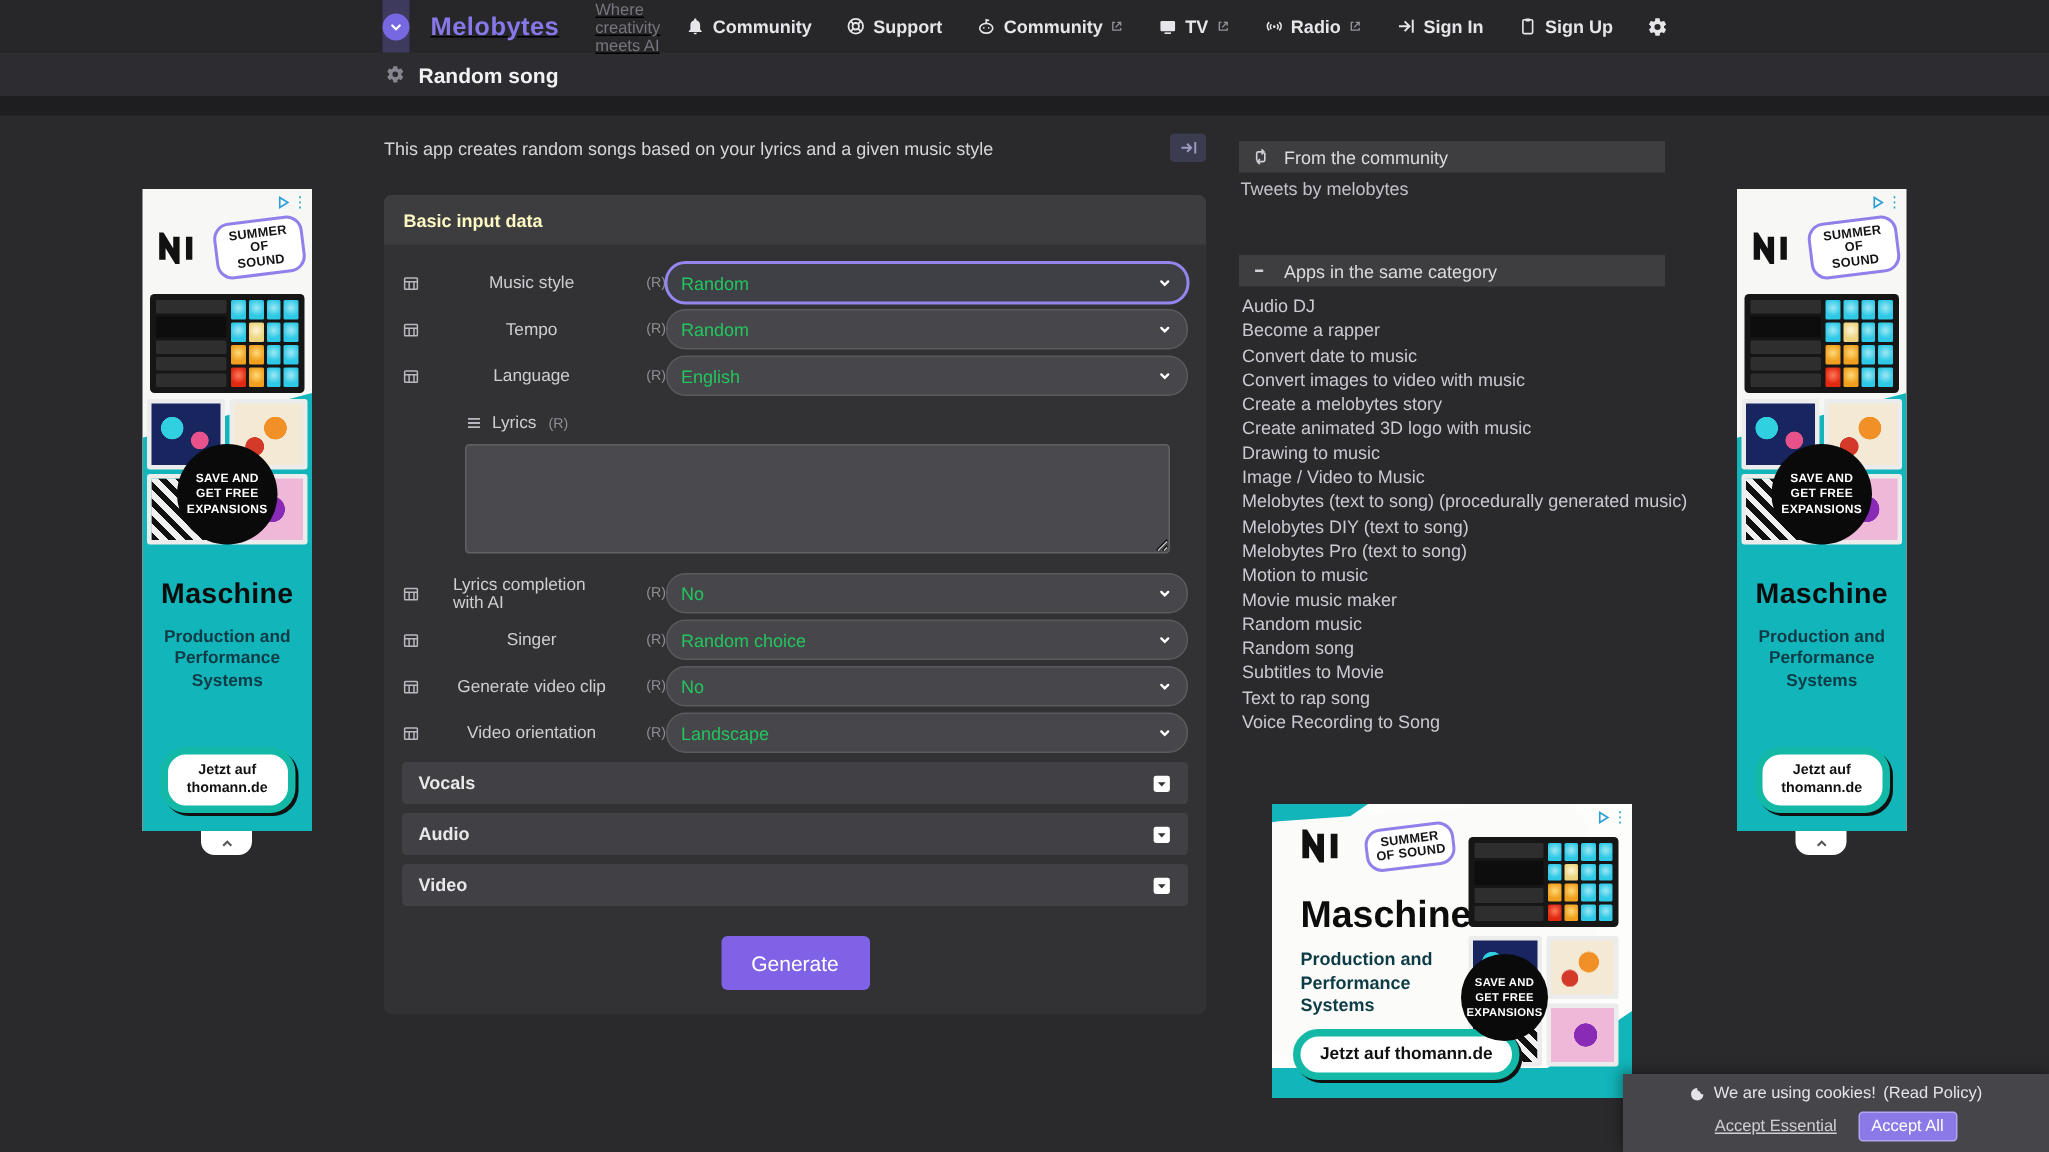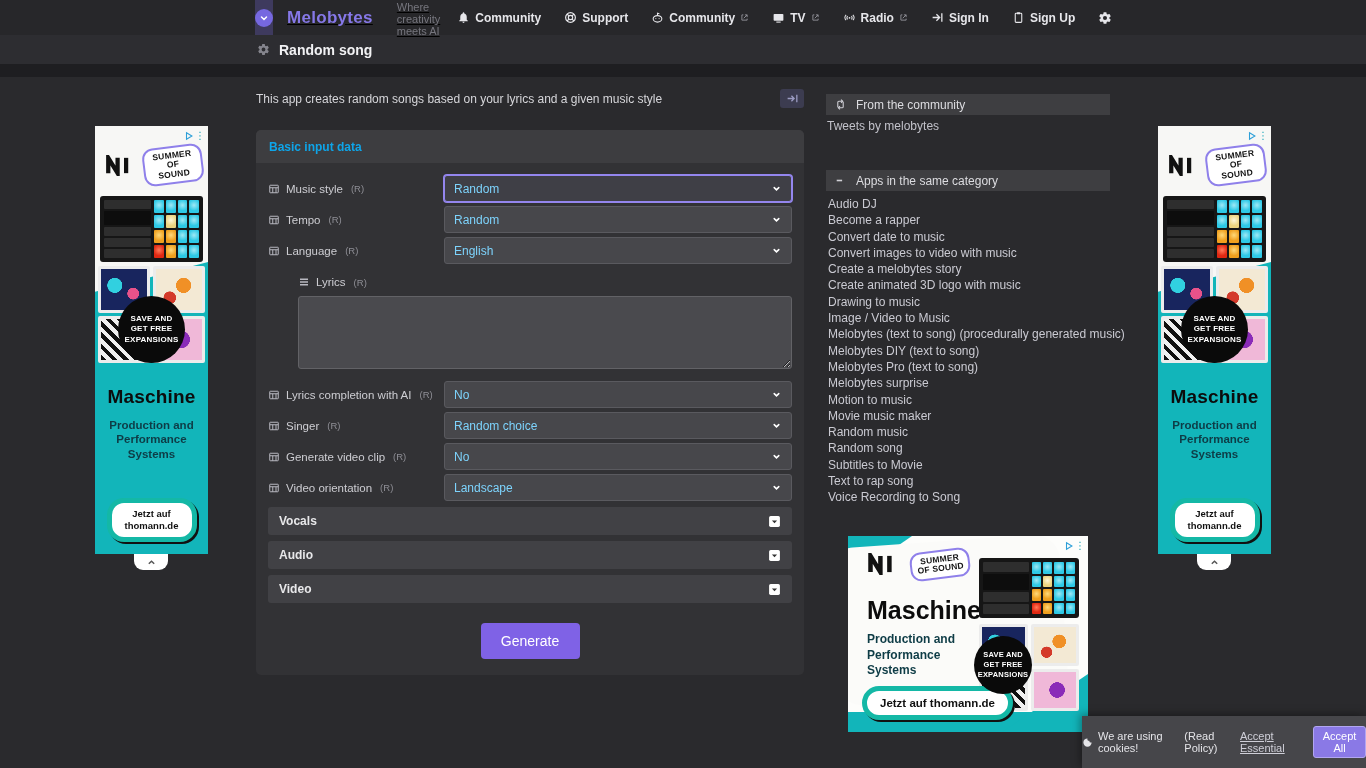--- a/index.html
+++ b/index.html
@@ -26,30 +26,30 @@
   .subheader .sh-gear { margin-left:257px; display:inline-flex; color:#85858d; } .subheader .sh-gear svg { width:13px; height:13px; }
   .subheader .sh-title { margin-left:9px; color:#f2f2f4; font-weight:bold; font-size:14px; }
   .darkband { position:absolute; top:64px; left:0; right:0; height:13px; background:#1e1e21; }
 
   
   .content { position:absolute; left:256px; top:77px; width:548px; }
   .desc-row { margin-top:12px; display:flex; align-items:center; color:#d6d6da; font-size:12px; padding-right:0; }
   .desc-btn { margin-left:auto; width:24px; height:19px; background:#3c3c50; border-radius:3px; color:#9c9cc2; display:flex; align-items:center; justify-content:center; cursor:pointer; }
   .desc-btn svg { width:13px; height:13px; }
   .panel { margin-top:22px; background:#323235; border-radius:5px; padding-bottom:16px; }
-  .panel-header { height:33px; background:#3d3d40; border-radius:5px 5px 0 0; display:flex; align-items:center; padding:0 13px; color:#0ea5e9; font-weight:bold; font-size:12px; }
+  .panel-header { height:33px; background:#3d3d40; border-radius:5px 5px 0 0; display:flex; align-items:center; padding:0 13px; color:#fef9c3; font-weight:bold; font-size:12px; }
   .fields { padding:8px 12px 0; }
   .frow { display:flex; align-items:center; margin:4px 0; height:27px; }
-  .flabel { width:176px; flex:none; display:flex; align-items:center; gap:6px; color:#cdcdd2; font-size:11.5px; }
+  .flabel { width:176px; flex:none; display:flex; align-items:center; gap:22px; color:#cdcdd2; font-size:11.5px;justify-content:space-between; }
   .flabel .fic { display:inline-flex; color:#b8b8c0; } .flabel .fic svg { width:12px; height:12px; }
   .req { color:#8f8f96; font-size:9.5px; margin-left:2px; }
-  .select { flex:1; height:27px; background:#47474b; border:1px solid #5a5a5f; border-radius:3px; display:flex; align-items:center; padding:0 9px; color:#7dd3fc; font-size:12px; cursor:pointer; }
+  .select { flex:1; height:27px; background:#47474b; border:1px solid #5a5a5f; border-radius:13px; display:flex; align-items:center; padding:0 9px; color:#22c55e; font-size:12px; cursor:pointer; }
   .select .chev { margin-left:auto; display:inline-flex; color:#fff; } .select .chev svg { width:11px; height:11px; }
   .select.focused { border:1px solid #9486ee; box-shadow:0 0 0 1px #9486ee; background:#3f3f46; }
-  .lyrics-block { margin:12px 0 8px;padding-left:30px; }
+  .lyrics-block { margin:12px 12px 8px;padding-left:30px; }
   .lyrics-label { display:flex; align-items:center; gap:6px; color:#cdcdd2; font-size:11.5px; margin:2px 0 8px; }
   .lyrics-label .fic { display:inline-flex; color:#b8b8c0; } .lyrics-label .fic svg { width:12px; height:12px; }
   .lyrics-ta { width:100%; height:73px; background:#4a4a4e; border:1px solid #626266; border-radius:3px; resize:vertical; color:#e8e8ea; font-family:"Liberation Sans", sans-serif; font-size:12px; padding:5px 8px; }
   .section-bar { margin:6px 12px; height:28px; background:#414145; border-radius:3px; display:flex; align-items:center; padding:0 11px; color:#e8e8ea; font-weight:bold; font-size:12px; cursor:pointer; }
   .section-bar:first-of-type { margin-top:8px; }
   .caret { margin-left:auto; display:inline-flex; } .caret svg { width:13px; height:13px; }
   .generate-row { display:flex; justify-content:center; margin-top:20px; }
   .generate-btn { width:99px; height:36px; background:#7f62e6; color:#fff; border:none; border-radius:4px; font-size:14px; font-family:"Liberation Sans", sans-serif; cursor:pointer; }
 
   
@@ -110,21 +110,21 @@
   .ad-b .b-ni-row { position:absolute; top:14px; left:18px; display:flex; align-items:center; gap:8px; }
   .ad-b .b-title { position:absolute; top:60px; left:19px; font-size:25px; font-weight:800; color:#0c0c0c; }
   .ad-b .b-sub { position:absolute; top:96px; left:19px; width:122px; font-size:12px; font-weight:700; color:#0e3c46; line-height:1.3; }
   .ad-b .ad-cta { position:absolute; bottom:12px; left:14px; padding:6px 13px; font-size:11.5px; white-space:nowrap; }
   .ad-b .ctrl { position:absolute; top:22px; right:9px; width:100px; height:60px; }
   .ad-b .b-thumbs { position:absolute; top:88px; right:9px; width:100px; display:grid; grid-template-columns:1fr 1fr; gap:3px; }
   .ad-b .thumb { height:42px; }
   .ad-b .badge-circle { top:100px; right:56px; width:58px; height:58px; font-size:7.5px; }
 
   
-  .cookie { position:absolute; left:1082px; top:716px; width:284px; height:52px; background:#46464a; display:flex; flex-direction:row; align-items:center; justify-content:center; gap:6px; box-shadow:-2px -2px 8px rgba(0,0,0,.35); z-index:40; }
+  .cookie { position:absolute; left:1082px; top:716px; width:284px; height:52px; background:#46464a; display:flex; flex-direction:column; align-items:center; justify-content:center; gap:6px; box-shadow:-2px -2px 8px rgba(0,0,0,.35); z-index:40; }
   .cookie-row1 { display:flex; align-items:center; gap:5px; color:#e4e4e8; font-size:11px; }
   .cookie-row1 .cic { display:inline-flex; color:#e4e4e8; } .cookie-row1 .cic svg { width:11px; height:11px; }
   .cookie-row1 .policy { color:#e4e4e8; cursor:pointer; }
   .cookie-row2 { display:flex; align-items:center; gap:14px; }
   .accept-ess { color:#cfcfd8; font-size:11px; text-decoration:underline; cursor:pointer; }
   .accept-all { background:#8a79e6; border:1px solid #b2a6f2; border-radius:3px; color:#fff; font-size:11px; padding:3px 8px; font-family:"Liberation Sans", sans-serif; cursor:pointer; }
 </style>
 </head>
 <body>
 
@@ -487,21 +487,20 @@
       <a class="app-link">Become a rapper</a>
       <a class="app-link">Convert date to music</a>
       <a class="app-link">Convert images to video with music</a>
       <a class="app-link">Create a melobytes story</a>
       <a class="app-link">Create animated 3D logo with music</a>
       <a class="app-link">Drawing to music</a>
       <a class="app-link">Image / Video to Music</a>
       <a class="app-link">Melobytes (text to song) (procedurally generated music)</a>
       <a class="app-link">Melobytes DIY (text to song)</a>
       <a class="app-link">Melobytes Pro (text to song)</a>
-      <a class="app-link">Melobytes surprise</a>
       <a class="app-link">Motion to music</a>
       <a class="app-link">Movie music maker</a>
       <a class="app-link">Random music</a>
       <a class="app-link">Random song</a>
       <a class="app-link">Subtitles to Movie</a>
       <a class="app-link">Text to rap song</a>
       <a class="app-link">Voice Recording to Song</a>
     </div>
   </aside>
 

